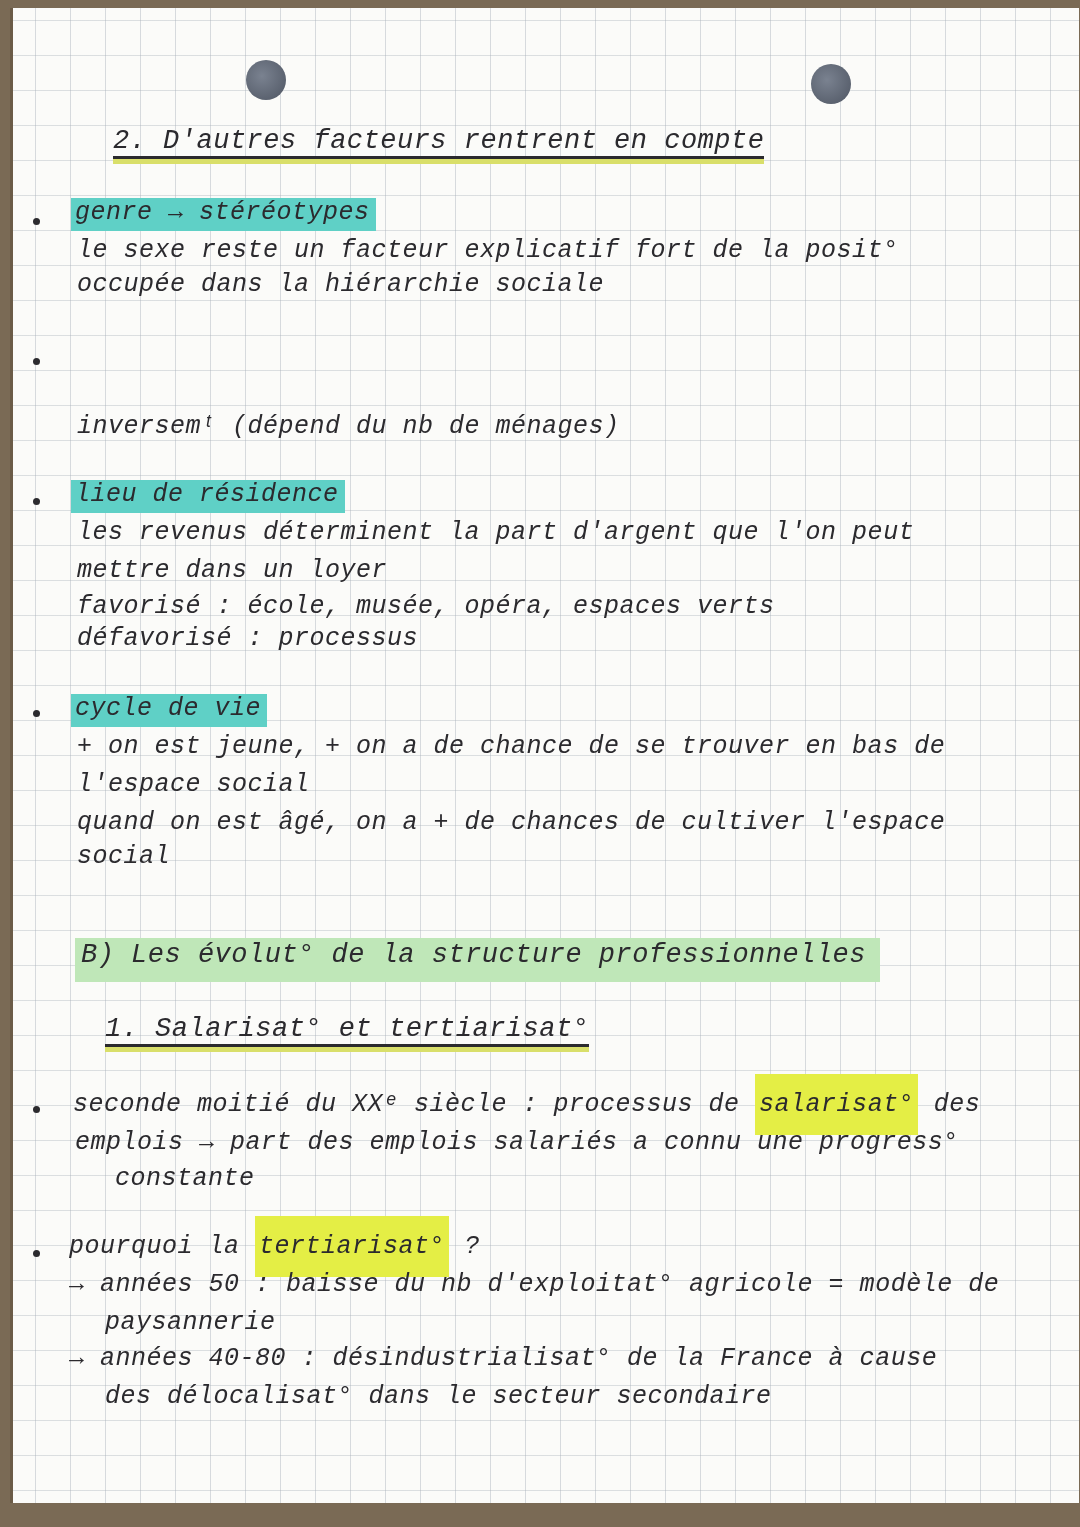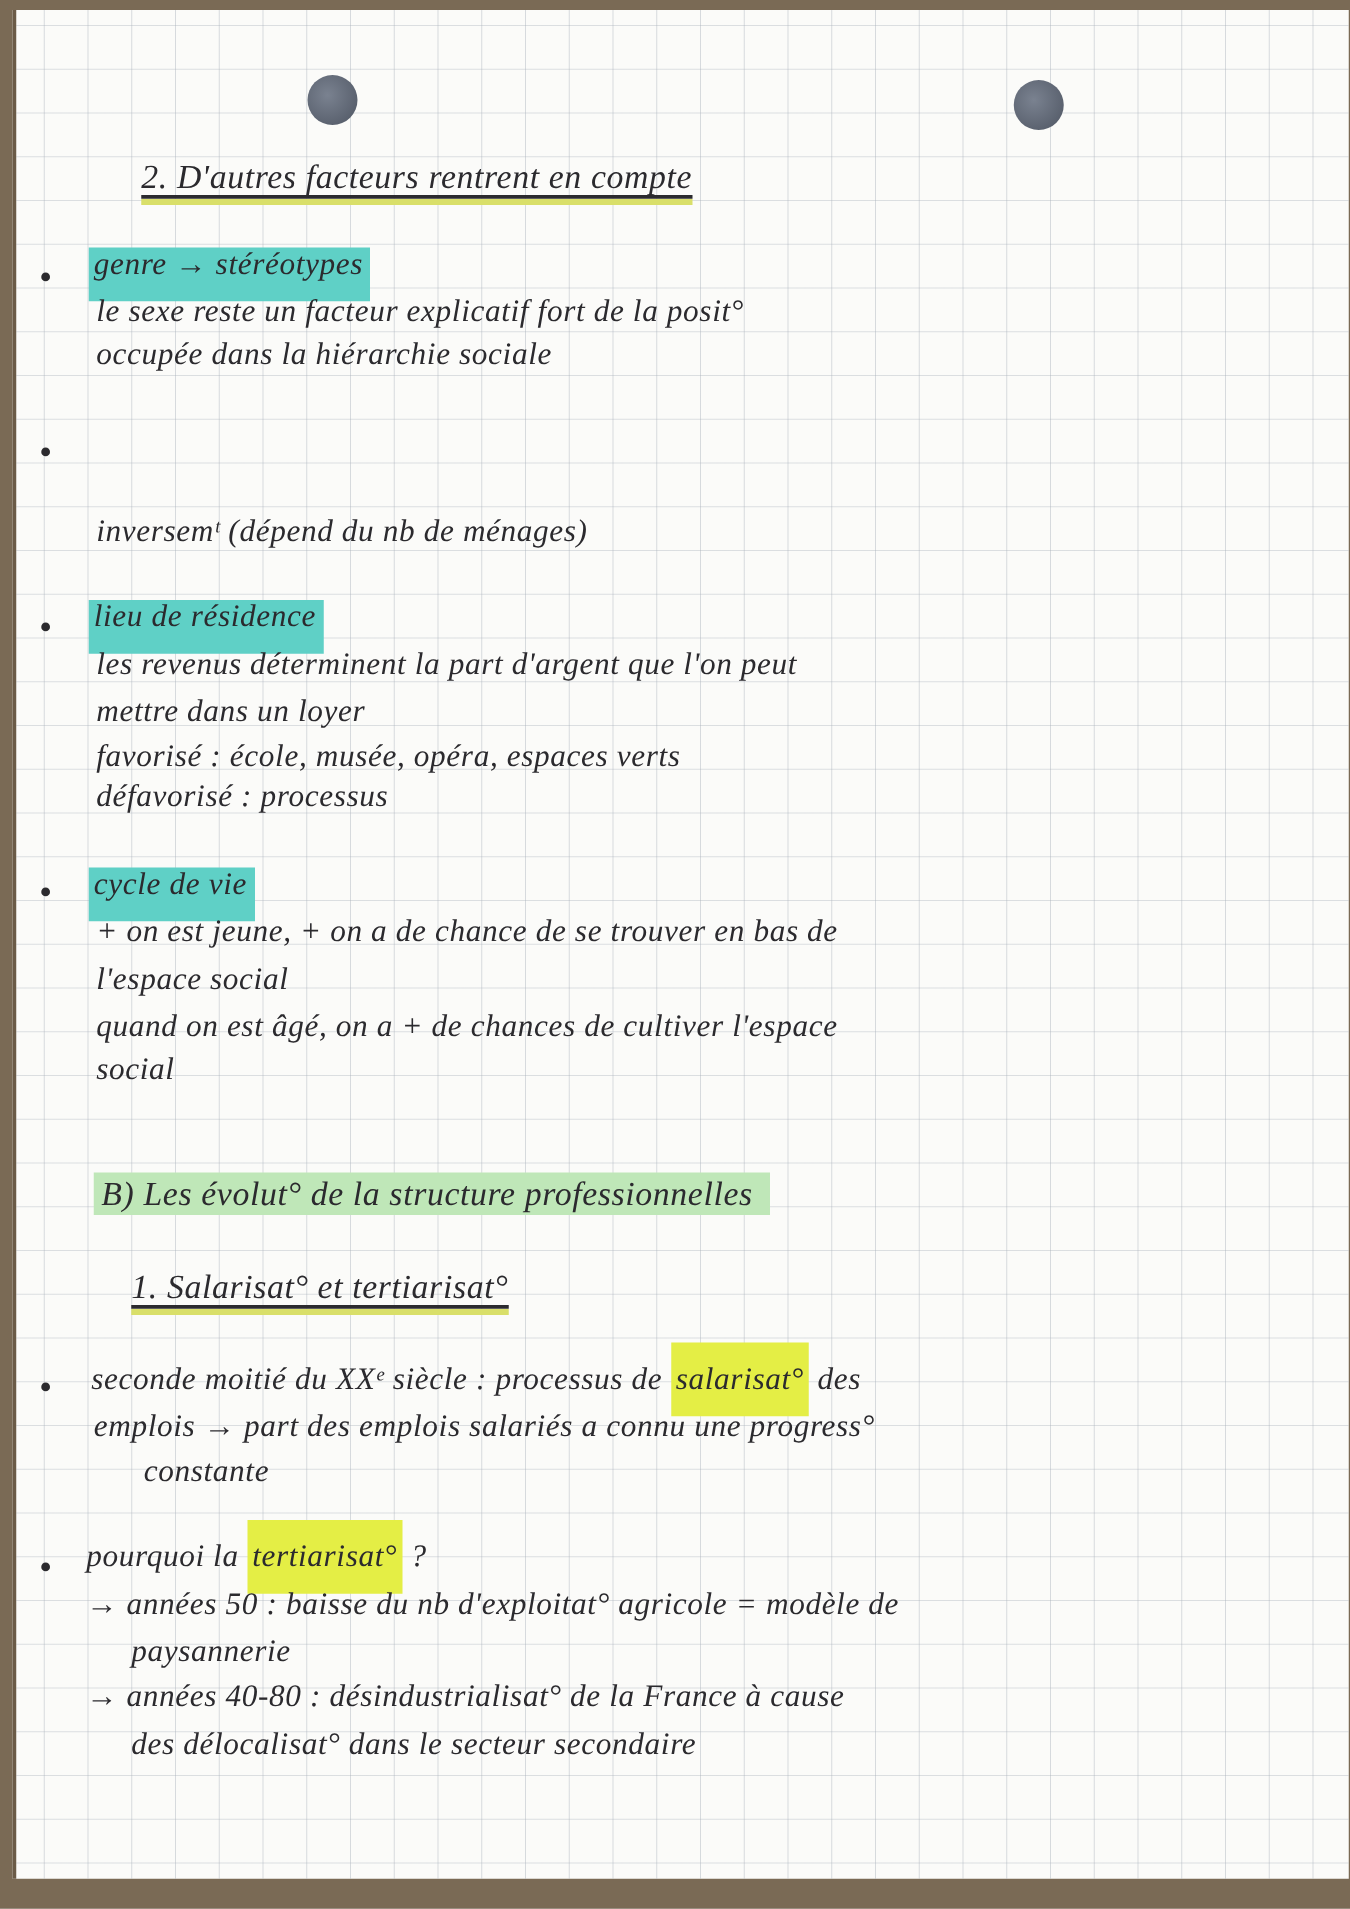--- a/index.html
+++ b/index.html
@@ -15,25 +15,25 @@
       linear-gradient(to right, rgba(170,178,188,0.45) 1px, transparent 1px),
       linear-gradient(to bottom, rgba(170,178,188,0.40) 1px, transparent 1px);
     background-size: 35px 35px;
     background-position: 22px 12px;
     border-left: 3px solid #6b5b47;
   }
   .hole {
     position: absolute; width: 40px; height: 40px; border-radius: 50%;
     background: radial-gradient(circle at 40% 40%, #7a8290, #4e5562);
   }
-  .ink { color: #2b2a2e; font-style: italic; font-family: Liberation Serif, serif; }
+  .ink { color: #2b2a2e; font-style: italic; font-family: Liberation Mono, monospace; }
   .line { position: absolute; font-size: 25px; white-space: nowrap; letter-spacing: 0.5px; }
   .h-title { font-size: 27px; }
-  .hl-teal { background: #5fd0c6; padding: 0 6px 16px 4px; }
-  .hl-green { background: #bfe7b8; padding: 2px 14px 2px 6px; }
+  .hl-teal { background: #5fd0c6; padding: 0 6px 4px 4px; }
+  .hl-green { background: #bfe7b8; padding: 2px 14px 12px 6px; }
   .hl-yellow { background: #e4ee45; padding: 16px 4px; }
   .underline-yellow {
     border-bottom: 3px solid #2b2a2e;
     box-shadow: 0 5px 0 #d9df6a;
   }
   .bullet {
     position: absolute; width: 7px; height: 7px; border-radius: 50%; background: #2b2a2e;
   }
 </style>
 </head>

